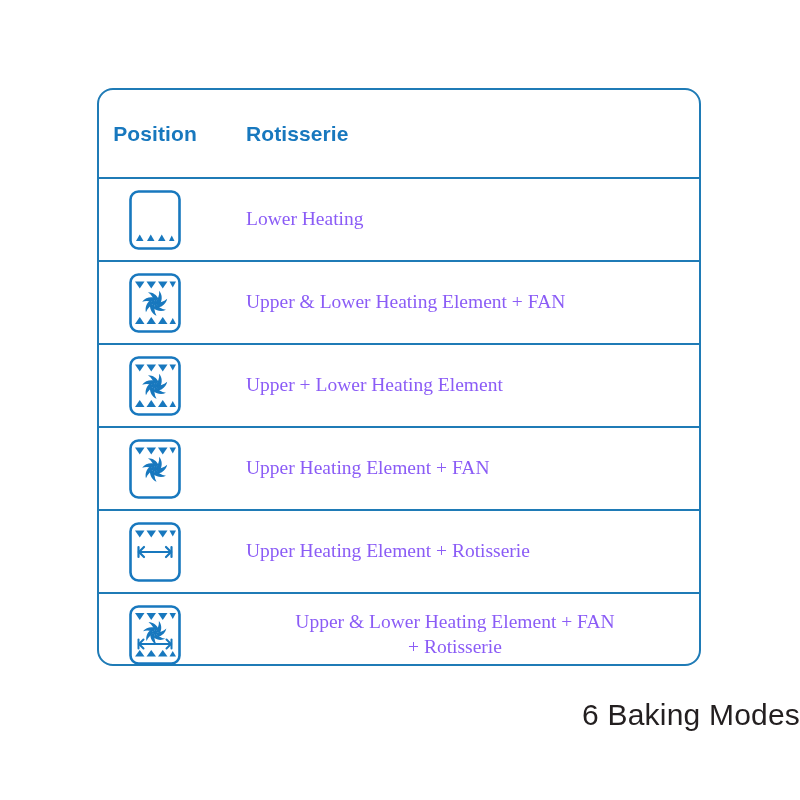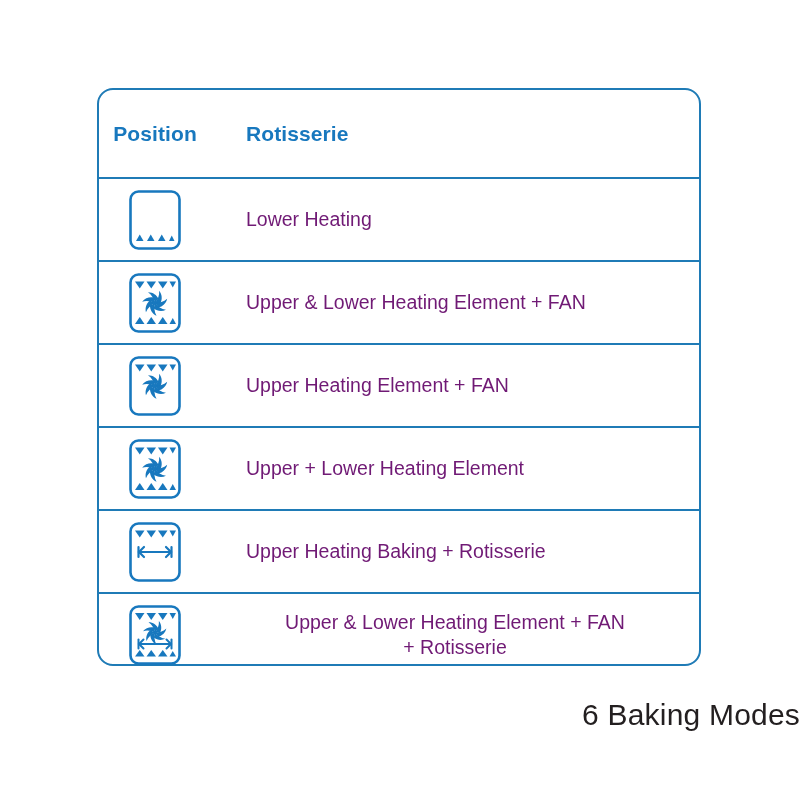--- a/index.html
+++ b/index.html
@@ -75,26 +75,27 @@
     font-weight: bold;
     font-size: 21px;
     letter-spacing: 0.1px;
   }
   .hdr .cell-pos .hdr-text { display: block; text-align: center; }
   .hdr .cell-app .hdr-text { display: block; padding-left: 35px; }
 
   
   .brow { height: 83px; }
   .app-text {
-    color: #701a75;
+    color: #8b5cf6;
     font-size: 19.5px;
     line-height: 1.28;
     padding-left: 35px;
     padding-right: 14px;
     display: block;
+    font-family: Liberation Serif, serif;
   }
   .app-text.centered {
     text-align: center;
     padding-left: 18px;
     padding-right: 18px;
   }
 
   
   .oven-icon {
     display: inline-block;
@@ -219,26 +220,32 @@
                       <path d="M0,0 C2.6,-3.2 4.6,-7.6 4.2,-12.2 C7.2,-8.6 7.4,-3.6 5.6,0 Z"></path>
                       <path d="M0,0 C2.6,-3.2 4.6,-7.6 4.2,-12.2 C7.2,-8.6 7.4,-3.6 5.6,0 Z" transform="rotate(51.4)"></path>
                       <path d="M0,0 C2.6,-3.2 4.6,-7.6 4.2,-12.2 C7.2,-8.6 7.4,-3.6 5.6,0 Z" transform="rotate(102.8)"></path>
                       <path d="M0,0 C2.6,-3.2 4.6,-7.6 4.2,-12.2 C7.2,-8.6 7.4,-3.6 5.6,0 Z" transform="rotate(154.2)"></path>
                       <path d="M0,0 C2.6,-3.2 4.6,-7.6 4.2,-12.2 C7.2,-8.6 7.4,-3.6 5.6,0 Z" transform="rotate(205.6)"></path>
                       <path d="M0,0 C2.6,-3.2 4.6,-7.6 4.2,-12.2 C7.2,-8.6 7.4,-3.6 5.6,0 Z" transform="rotate(257)"></path>
                       <path d="M0,0 C2.6,-3.2 4.6,-7.6 4.2,-12.2 C7.2,-8.6 7.4,-3.6 5.6,0 Z" transform="rotate(308.4)"></path>
                     </g>
                     <circle cx="0" cy="0" r="2.1"></circle>
                   </g>
-                </svg>
-              </span>
-            </div>
-          </td>
-          <td class="cell-app">
-            <span class="app-text">Upper Heating Element + FAN</span>
+                  <g fill="#1878be">
+                    <polygon points="7,52 16.5,52 11.75,45"></polygon>
+                    <polygon points="18.5,52 28,52 23.25,45"></polygon>
+                    <polygon points="30,52 39.5,52 34.75,45"></polygon>
+                    <polygon points="41.5,52 48,52 44.75,46"></polygon>
+                  </g>
+                </svg>
+              </span>
+            </div>
+          </td>
+          <td class="cell-app">
+            <span class="app-text">Upper + Lower Heating Element</span>
           </td>
         </tr>
 
         <tr class="brow row-sep">
           <td class="cell-pos">
             <div class="icon-wrap">
               <span class="oven-icon">
                 <svg width="54" height="62" viewBox="0 0 54 62" aria-hidden="true">
                   <rect x="2.5" y="2.5" width="49" height="57" rx="8" ry="8" fill="#ffffff" stroke="#1878be" stroke-width="2.6"></rect>
                   <g fill="#1878be">
@@ -252,32 +259,26 @@
                       <path d="M0,0 C2.6,-3.2 4.6,-7.6 4.2,-12.2 C7.2,-8.6 7.4,-3.6 5.6,0 Z"></path>
                       <path d="M0,0 C2.6,-3.2 4.6,-7.6 4.2,-12.2 C7.2,-8.6 7.4,-3.6 5.6,0 Z" transform="rotate(51.4)"></path>
                       <path d="M0,0 C2.6,-3.2 4.6,-7.6 4.2,-12.2 C7.2,-8.6 7.4,-3.6 5.6,0 Z" transform="rotate(102.8)"></path>
                       <path d="M0,0 C2.6,-3.2 4.6,-7.6 4.2,-12.2 C7.2,-8.6 7.4,-3.6 5.6,0 Z" transform="rotate(154.2)"></path>
                       <path d="M0,0 C2.6,-3.2 4.6,-7.6 4.2,-12.2 C7.2,-8.6 7.4,-3.6 5.6,0 Z" transform="rotate(205.6)"></path>
                       <path d="M0,0 C2.6,-3.2 4.6,-7.6 4.2,-12.2 C7.2,-8.6 7.4,-3.6 5.6,0 Z" transform="rotate(257)"></path>
                       <path d="M0,0 C2.6,-3.2 4.6,-7.6 4.2,-12.2 C7.2,-8.6 7.4,-3.6 5.6,0 Z" transform="rotate(308.4)"></path>
                     </g>
                     <circle cx="0" cy="0" r="2.1"></circle>
                   </g>
-                  <g fill="#1878be">
-                    <polygon points="7,52 16.5,52 11.75,45"></polygon>
-                    <polygon points="18.5,52 28,52 23.25,45"></polygon>
-                    <polygon points="30,52 39.5,52 34.75,45"></polygon>
-                    <polygon points="41.5,52 48,52 44.75,46"></polygon>
-                  </g>
-                </svg>
-              </span>
-            </div>
-          </td>
-          <td class="cell-app">
-            <span class="app-text">Upper + Lower Heating Element</span>
+                </svg>
+              </span>
+            </div>
+          </td>
+          <td class="cell-app">
+            <span class="app-text">Upper Heating Element + FAN</span>
           </td>
         </tr>
 
         <tr class="brow row-sep">
           <td class="cell-pos">
             <div class="icon-wrap">
               <span class="oven-icon">
                 <svg width="54" height="62" viewBox="0 0 54 62" aria-hidden="true">
                   <rect x="2.5" y="2.5" width="49" height="57" rx="8" ry="8" fill="#ffffff" stroke="#1878be" stroke-width="2.6"></rect>
                   <g fill="#1878be">
@@ -291,21 +292,21 @@
                     <polyline points="16,26 11,31 16,36"></polyline>
                     <polyline points="38,26 43,31 38,36"></polyline>
                     <line x1="10.5" y1="26" x2="10.5" y2="36"></line>
                     <line x1="43.5" y1="26" x2="43.5" y2="36"></line>
                   </g>
                 </svg>
               </span>
             </div>
           </td>
           <td class="cell-app">
-            <span class="app-text">Upper Heating Baking + Rotisserie</span>
+            <span class="app-text">Upper Heating Element + Rotisserie</span>
           </td>
         </tr>
 
         <tr class="brow row-sep">
           <td class="cell-pos">
             <div class="icon-wrap">
               <span class="oven-icon">
                 <svg width="54" height="62" viewBox="0 0 54 62" aria-hidden="true">
                   <rect x="2.5" y="2.5" width="49" height="57" rx="8" ry="8" fill="#ffffff" stroke="#1878be" stroke-width="2.6"></rect>
                   <g fill="#1878be">

